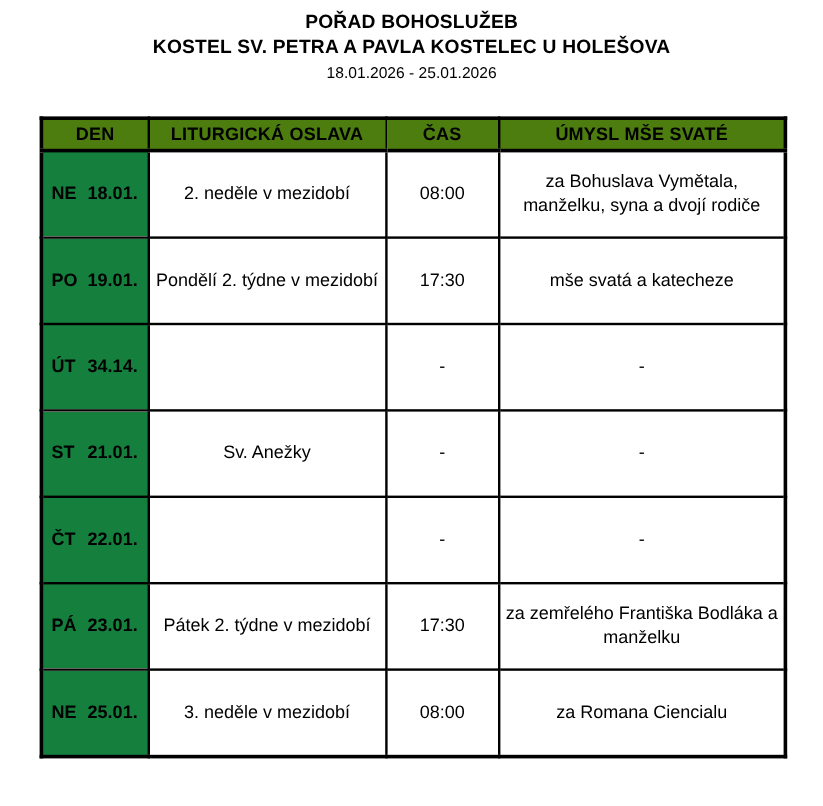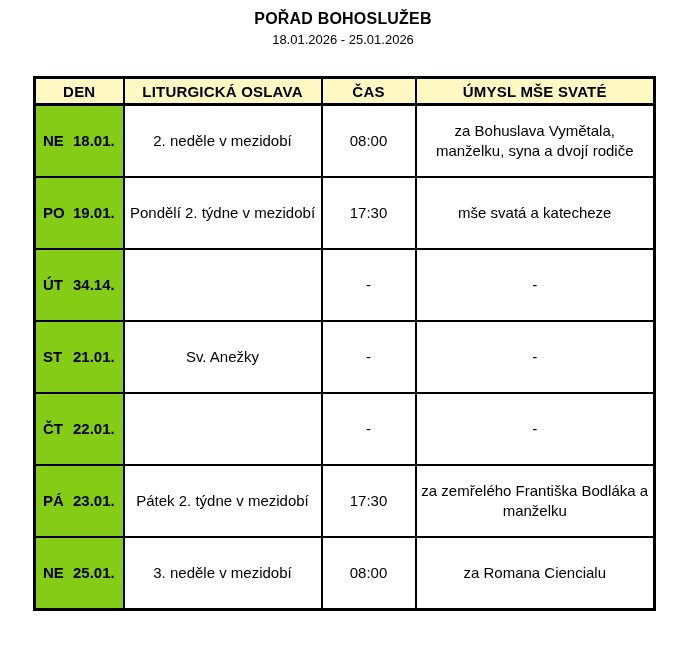--- a/index.html
+++ b/index.html
@@ -44,52 +44,53 @@
   table.schedule col.c-cas { width: 94px; }
   table.schedule col.c-umysl { width: 239px; }
   table.schedule th, table.schedule td {
     border: 2px solid #000000;
     font-size: 15px;
     vertical-align: middle;
     text-align: center;
     overflow: hidden;
   }
   table.schedule thead th {
-    background: #fef9c3;
+    background: #4d7c0f;
     font-weight: bold;
     height: 22px;
     padding: 1px 15px;
     border-bottom: 3px solid #000000;
     letter-spacing: 0.2px;
   }
   table.schedule tbody td {
     height: 66px;
     line-height: 1.32;
     padding: 2px 4px;
     background: #ffffff;
   }
   table.schedule td.day-cell {
-    background: #84cc16;
+    background: #15803d;
     font-weight: bold;
     text-align: left;
     padding-left: 7px;
     white-space: nowrap;
   }
   .day-abbr {
     display: inline-block;
     min-width: 30px;
   }
 </style>
 </head>
 <body>
 
 <div class="page">
 
   <div class="title-block">
     <div class="title-line1">POŘAD BOHOSLUŽEB</div>
+    <div class="title-line2">KOSTEL SV. PETRA A PAVLA KOSTELEC U HOLEŠOVA</div>
     <div class="title-date">18.01.2026 - 25.01.2026</div>
   </div>
 
   <table class="schedule">
     <colgroup>
       <col class="c-den">
         <col class="c-lit">
         <col class="c-cas">
         <col class="c-umysl">
     </colgroup>

